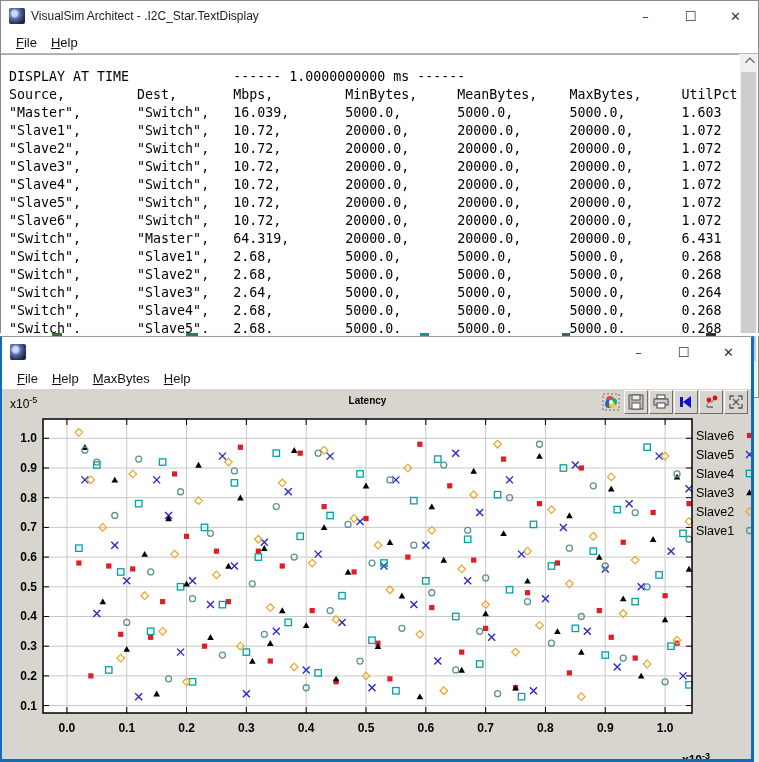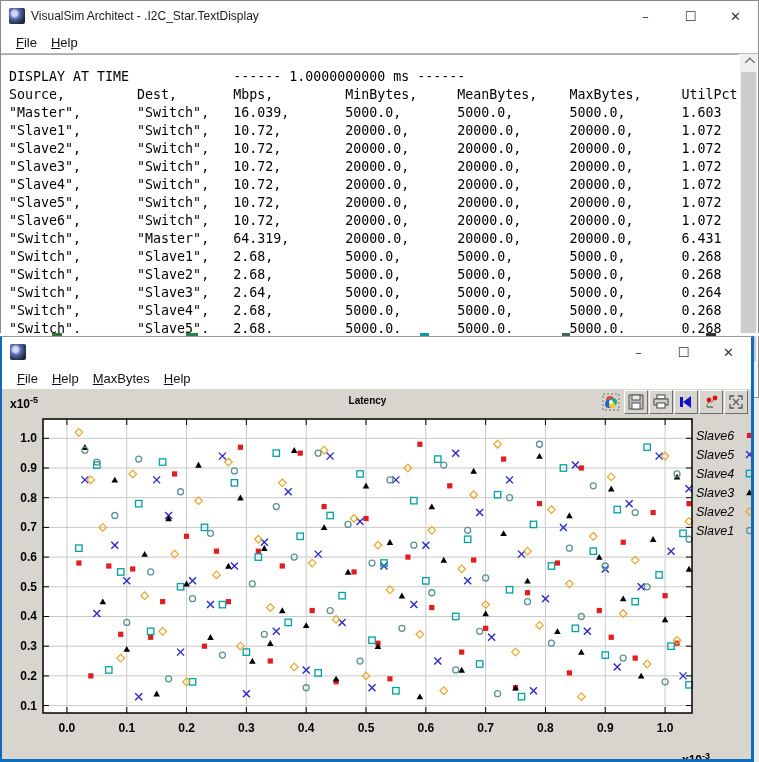--- a/index.html
+++ b/index.html
@@ -39,26 +39,26 @@
   
   #win2{top:336px;left:0;width:754px;height:426px;border-top:1px solid #9a9a9a;
         border-left:2px solid #0f6cbd;border-right:3px solid #0f6cbd;border-bottom:3px solid #0f6cbd;}
   #plot-panel{position:absolute;top:52px;left:0;right:0;bottom:0;background:#d8d5ce;overflow:hidden;}
   #toolbar{position:absolute;top:1px;right:3px;display:flex;gap:1px;z-index:3;}
   .tool-btn{width:22px;height:22px;background:#d8d5ce;border:1px solid;border-color:#fff #6d6d6d #6d6d6d #fff;
             display:flex;align-items:center;justify-content:center;}
   .tool-btn.flat{border-color:transparent;}
   #plot-title{position:absolute;top:6px;left:41px;width:649px;text-align:center;
               font-weight:bold;font-size:10px;z-index:2;}
-  #y-unit{position:absolute;top:6px;left:8px;font-weight:bold;font-size:12px;z-index:2;}
+  #y-unit{position:absolute;top:6px;left:8px;font-weight:normal;font-size:12px;z-index:2;}
   #x-unit{position:absolute;top:346px;left:680px;font-weight:bold;font-size:12px;margin-top:16px;}
   sup{font-size:9px;}
   #plot-svg{position:absolute;top:0;left:0;}
   .tick{font:bold 12px "Liberation Sans",sans-serif;fill:#000;}
-  #legend{position:absolute;top:37px;left:694px;font-style:italic;}
+  #legend{position:absolute;top:37px;left:694px;}
   .legend-row{height:19px;display:flex;align-items:center;}
   .legend-label{width:42px;font-size:12.5px;color:#000;}
   .legend-row svg{margin-left:4px;}
 </style>
 </head>
 <body>
 
 <div class="window" id="win1">
   <div class="titlebar">
     <div class="app-icon"></div>

